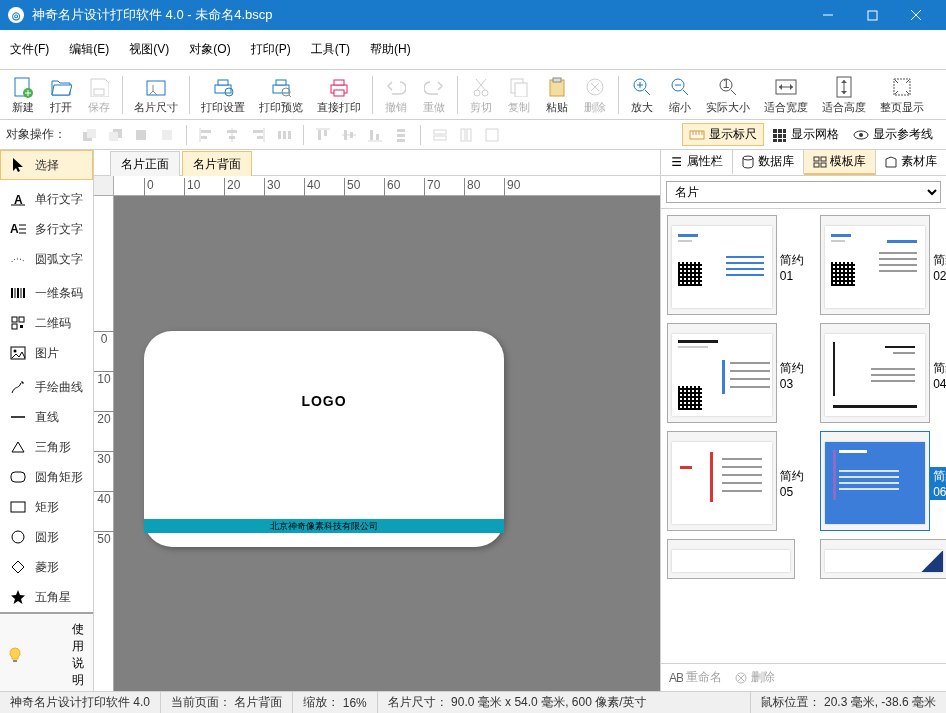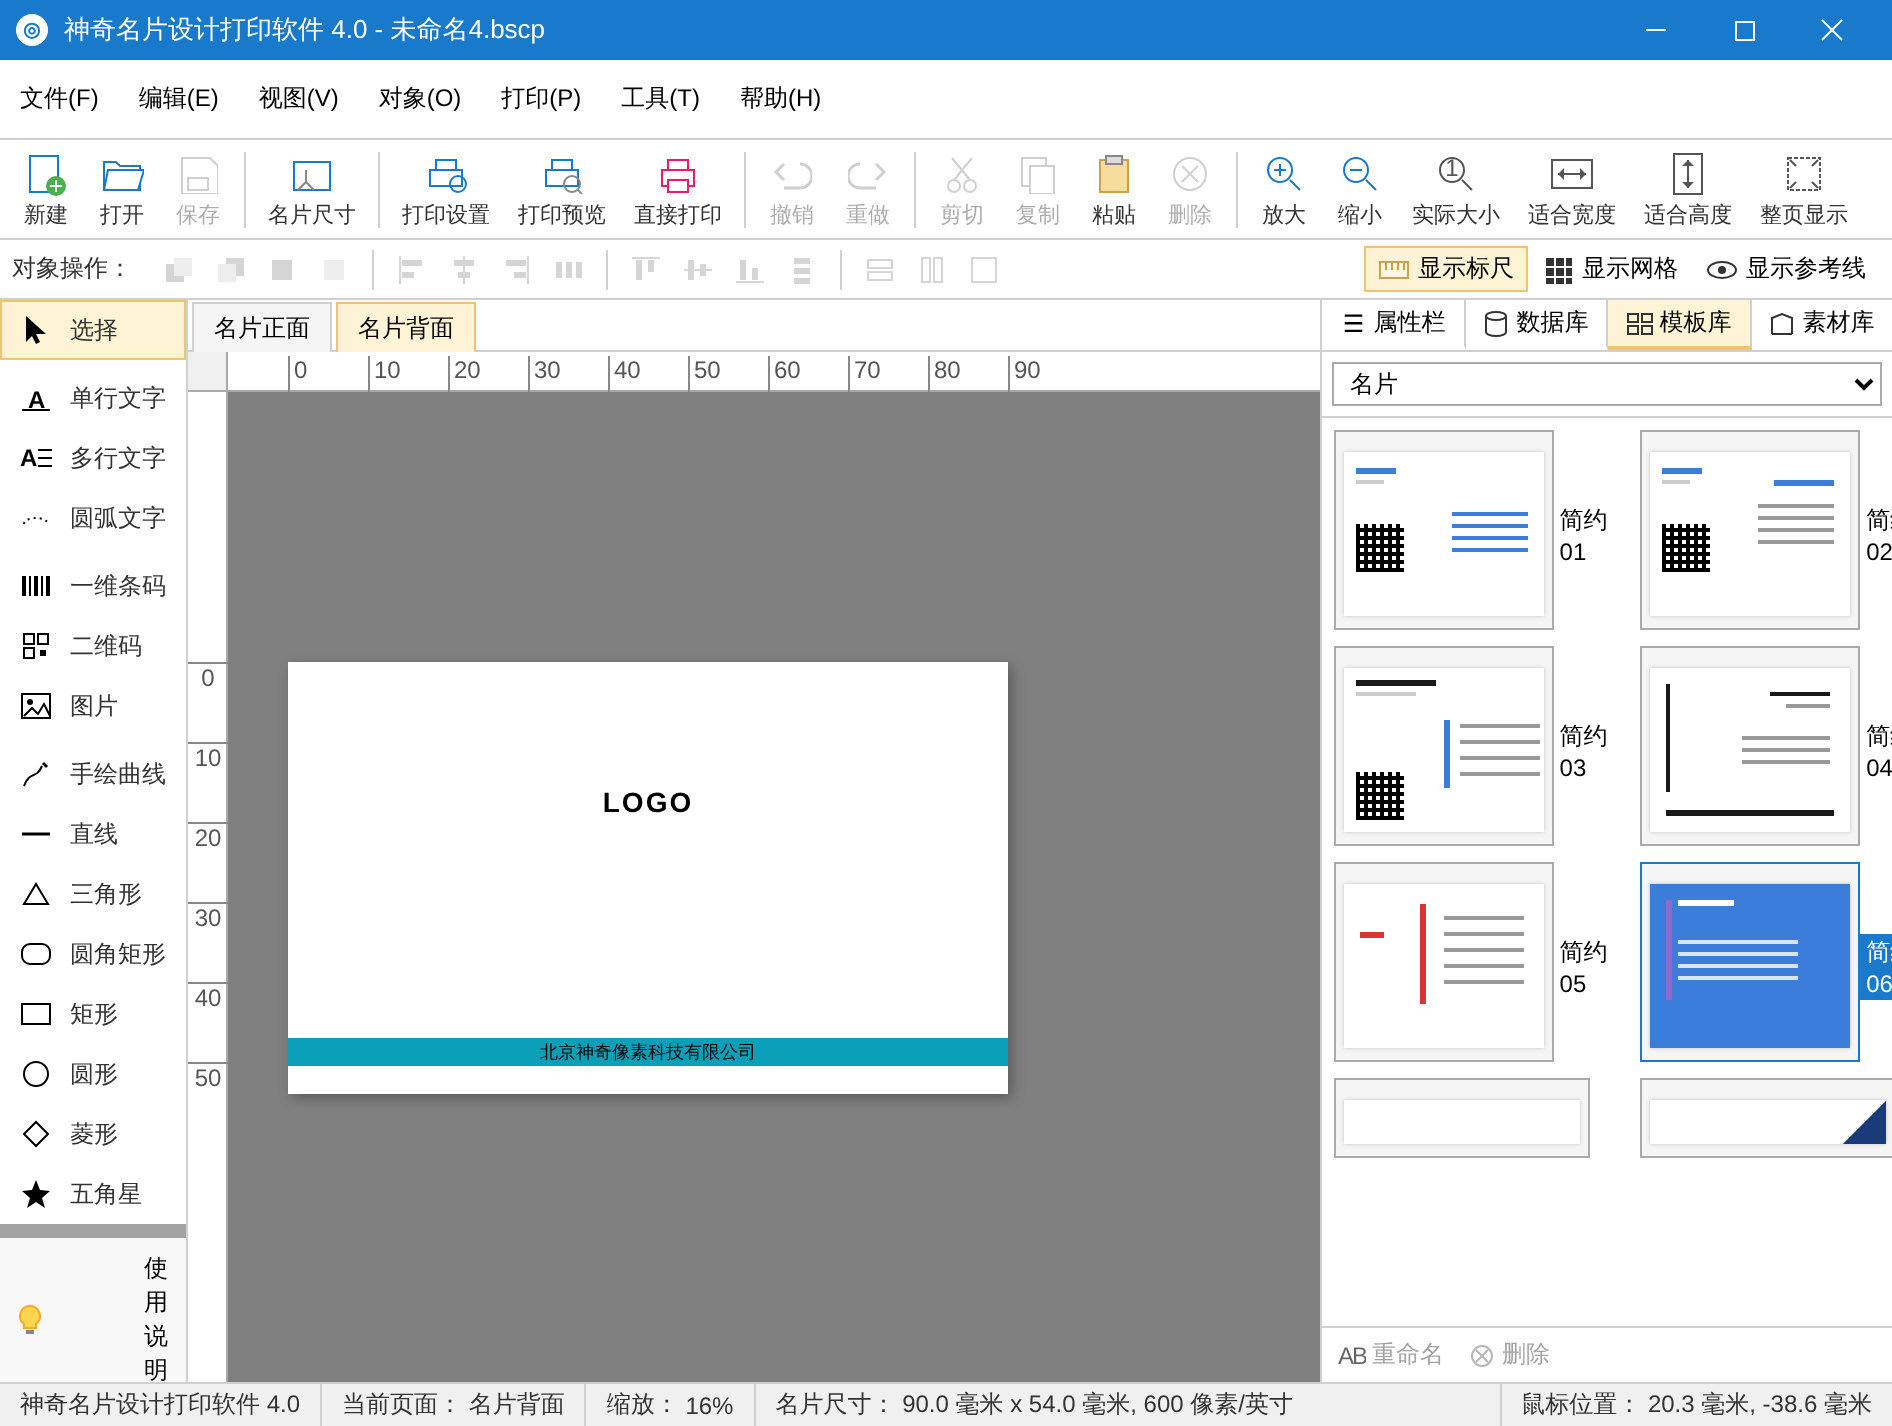--- a/index.html
+++ b/index.html
@@ -37,36 +37,36 @@
 .content { flex: 1; display: flex; overflow: hidden; }
 
 
 .left-palette { width: 94px; background: #fff; border-right: 1px solid #d0d0d0; display: flex; flex-direction: column; }
 .left-palette .tool { display: flex; align-items: center; padding: 5px 8px; cursor: pointer; border: 1px solid transparent; }
 .left-palette .tool.selected { background: #fff3d6; border-color: #f0c36d; }
 .left-palette .tool .tico { width: 18px; height: 18px; margin-right: 8px; display: flex; align-items: center; justify-content: center; }
 .left-palette .tool .tlbl { font-size: 12px; color: #333; }
 .left-palette .pal-sep { height: 1px; background: #d0d0d0; margin: 2px 4px; }
 .left-palette .pal-spacer { flex: 1; }
-.left-palette .help-tool { display: flex; align-items: center; padding: 7px 8px; background: #f8f8f8; border-top: 7px solid #a3a3a3; cursor: pointer; gap: 44px; }
+.left-palette .help-tool { display: flex; align-items: center; padding: 7px 8px; background: #f8f8f8; border-top: 2px solid #a3a3a3; cursor: pointer; gap: 44px; }
 .left-palette .help-tool .bulb { width: 16px; height: 16px; margin-right: 6px; }
 
 
 .canvas-area { flex: 1; display: flex; flex-direction: column; background: #fff; overflow: hidden; }
-.canvas-tabs { height: 26px; display: flex; align-items: center; border-bottom: 1px solid #d0d0d0; padding-left: 2px; background: #fff; }
+.canvas-tabs { height: 26px; display: flex; align-items: center; border-bottom: 1px solid #d0d0d0; padding-left: 16px; background: #fff; }
 .canvas-tabs .ctab { padding: 4px 10px; border: 1px solid #d0d0d0; border-bottom: none; margin-right: 2px; cursor: pointer; background: #f5f5f5; position: relative; top: 1px; }
 .canvas-tabs .ctab.active { background: #fff3d6; border-color: #f0c36d; }
 .canvas-rulers { flex: 1; position: relative; display: flex; }
 .ruler-corner { width: 20px; height: 20px; background: #f0f0f0; border-right: 1px solid #aaa; border-bottom: 1px solid #aaa; position: absolute; top: 0; left: 0; }
 .ruler-h { position: absolute; top: 0; left: 20px; right: 0; height: 20px; background: #fff; border-bottom: 1px solid #aaa; font-size: 9px; color: #555; }
 .ruler-h .tick { position: absolute; top: 2px; border-left: 1px solid #888; height: 18px; padding-left: 2px; }
 .ruler-v { position: absolute; top: 20px; left: 0; bottom: 0; width: 20px; background: #fff; border-right: 1px solid #aaa; font-size: 9px; color: #555; }
 .ruler-v .tick { position: absolute; left: 0; border-top: 1px solid #888; width: 20px; text-align: center; }
 .canvas-viewport { position: absolute; top: 20px; left: 20px; right: 0; bottom: 0; background: #808080; overflow: hidden; }
-.card { position: absolute; top: 135px; left: 30px; width: 360px; height: 216px; background: #fff; box-shadow: 2px 2px 6px rgba(0,0,0,0.3); }
+.card { position: absolute; top: 135px; left: 30px; width: 360px; height: 216px; background: #fff; box-shadow: 2px 2px 6px rgba(0,0,0,0.3); border-radius: 28px; }
 .card .logo { position: absolute; top: 62px; left: 0; right: 0; text-align: center; font-weight: bold; font-size: 14px; letter-spacing: 1px; }
 .card .company { position: absolute; bottom: 14px; left: 0; right: 0; height: 14px; background: #0c9fb8; color: #000; text-align: center; font-size: 9px; line-height: 14px; }
 
 
 .right-panel { width: 286px; background: #fff; border-left: 1px solid #d0d0d0; display: flex; flex-direction: column; }
 .right-tabs { height: 26px; display: flex; border-bottom: 1px solid #d0d0d0; }
 .right-tabs .rtab { flex: 1; display: flex; align-items: center; justify-content: center; cursor: pointer; border-right: 1px solid #d0d0d0; font-size: 12px; border-bottom: 2px solid transparent; }
 .right-tabs .rtab:last-child { border-right: none; }
 .right-tabs .rtab.active { background: #fff3d6; border-bottom-color: #f0c36d; }
 .right-tabs .rtab .ico { width: 14px; height: 14px; margin-right: 3px; display: flex; align-items: center; justify-content: center; }

